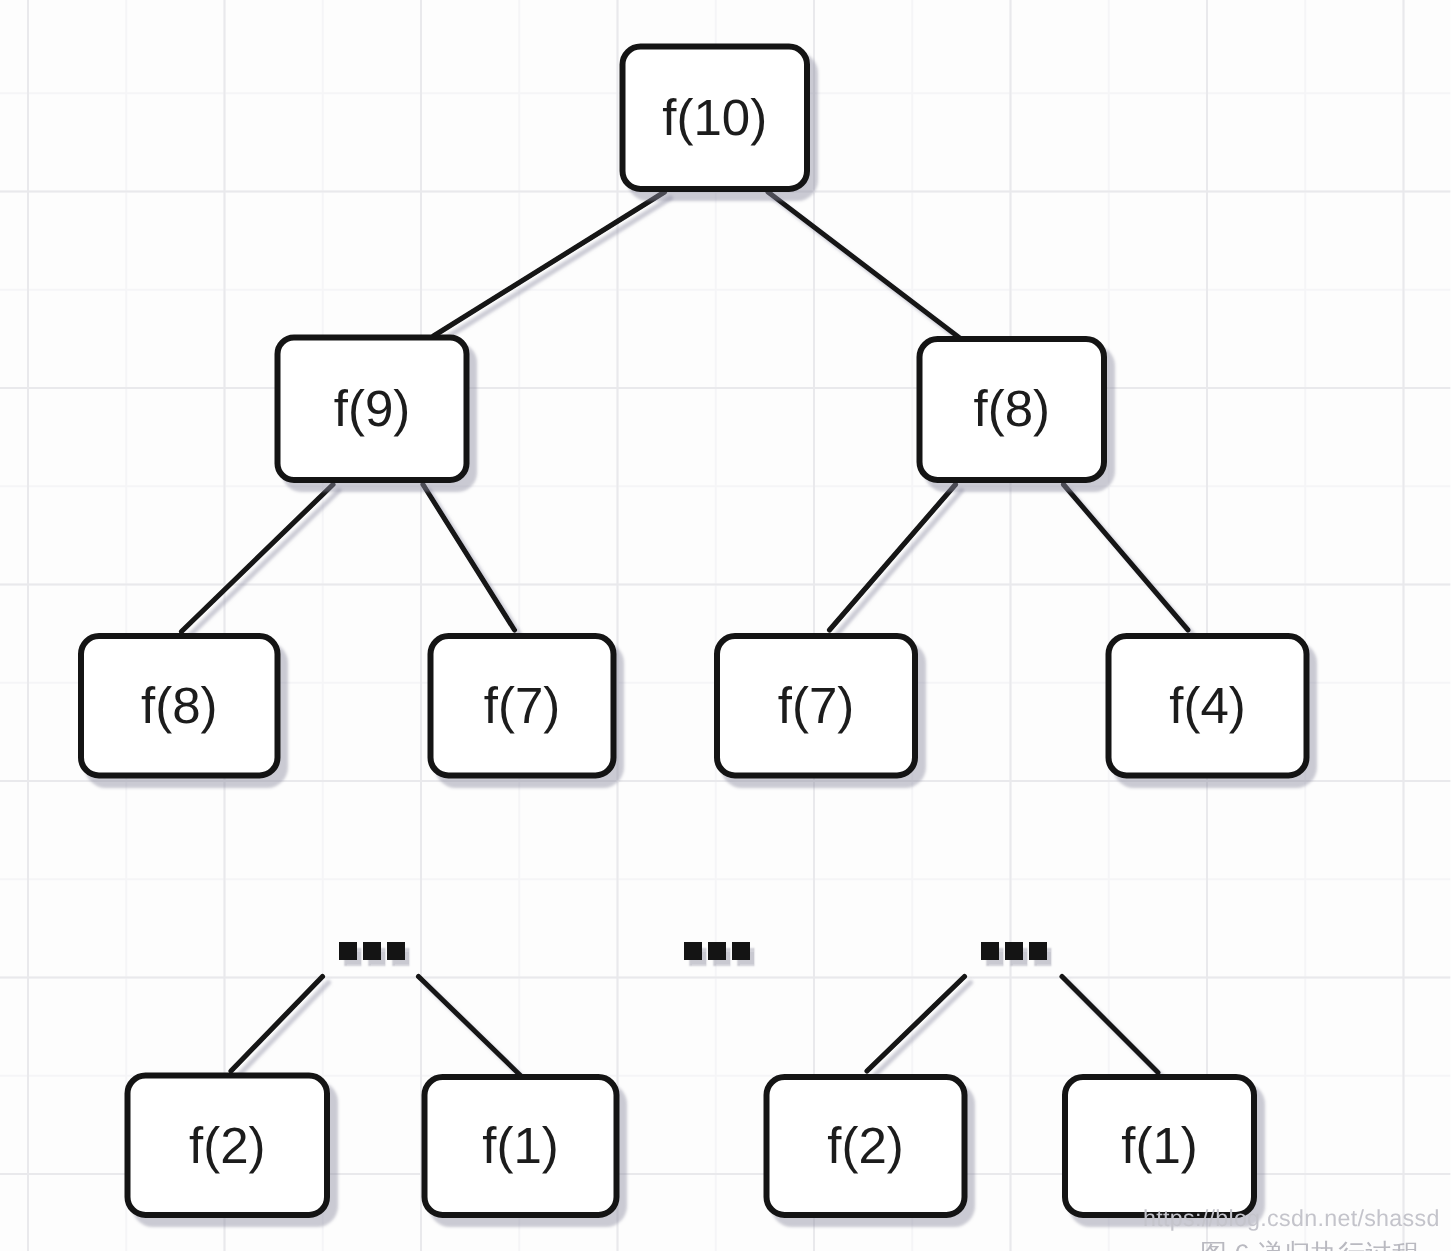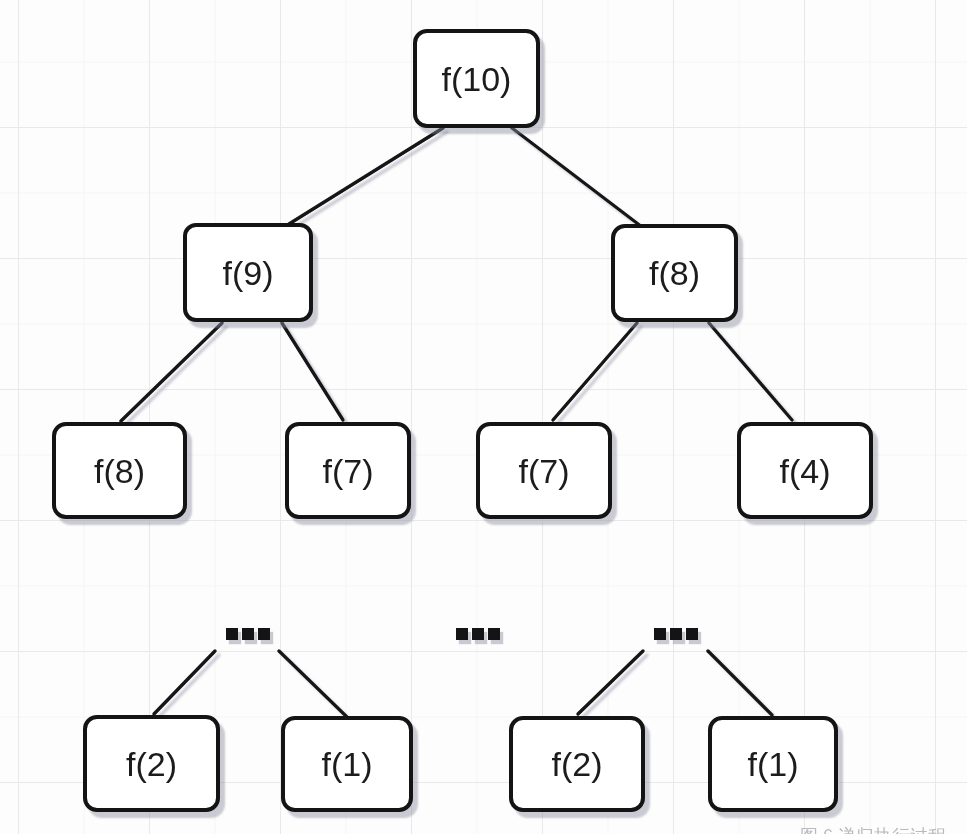--- a/index.html
+++ b/index.html
@@ -137,14 +137,15 @@
         <div class="dot"></div>
         <div class="dot"></div>
       </div>
       <div class="ellipsis" style="left: 654px; top: 628px;">
         <div class="dot"></div>
         <div class="dot"></div>
         <div class="dot"></div>
       </div>
     </div>
 
+  <div class="watermark-url">https://blog.csdn.net/shassd</div>
   <div class="watermark-caption">图 6 递归执行过程</div>
 </div>
 
 </body></html>

